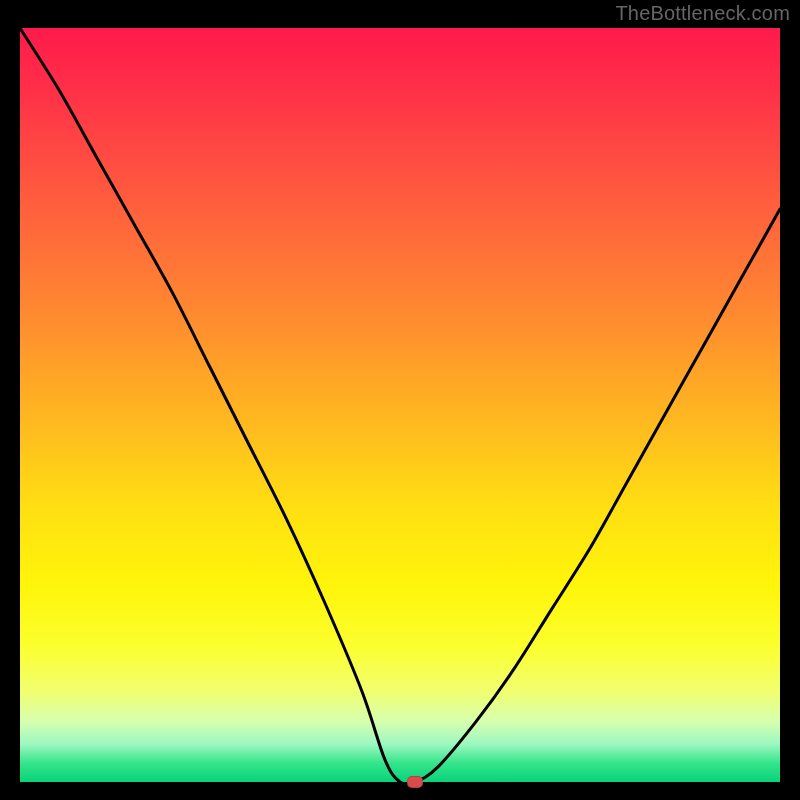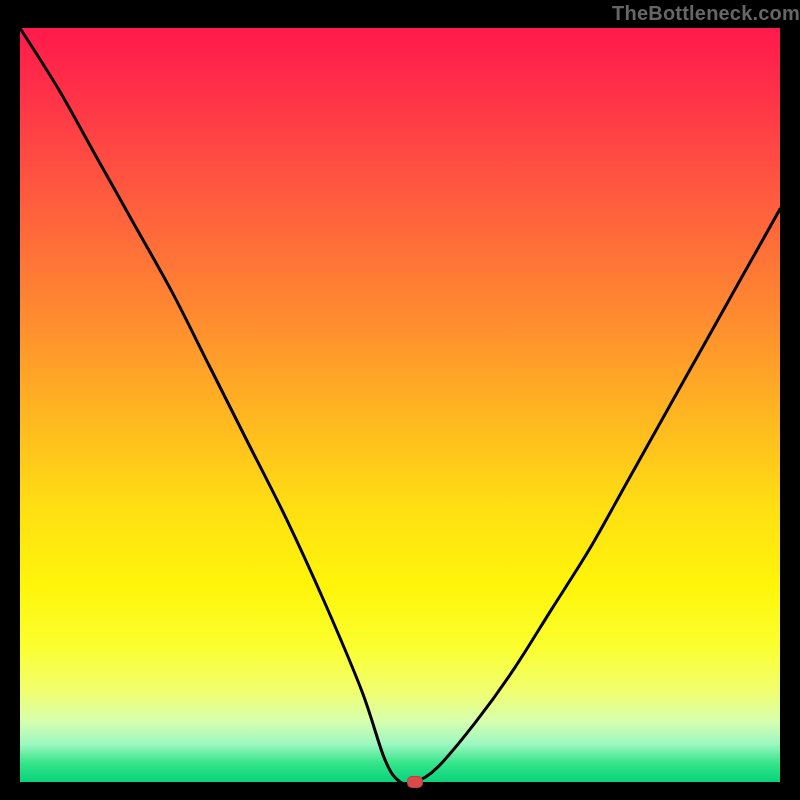--- a/index.html
+++ b/index.html
@@ -13,24 +13,24 @@
   }
   .frame {
     position: relative;
     width: 800px;
     height: 800px;
     background: #000;
   }
   .watermark {
     position: absolute;
     top: 2px;
-    right: 0;
+    right: 10px;
     color: #666;
     font-size: 20px;
-    font-weight: 700;
+    font-weight: 400;
     letter-spacing: 0.2px;
     z-index: 10;
   }
   .plot {
     position: absolute;
     left: 20px;
     top: 28px;
     width: 760px;
     height: 754px;
   }

